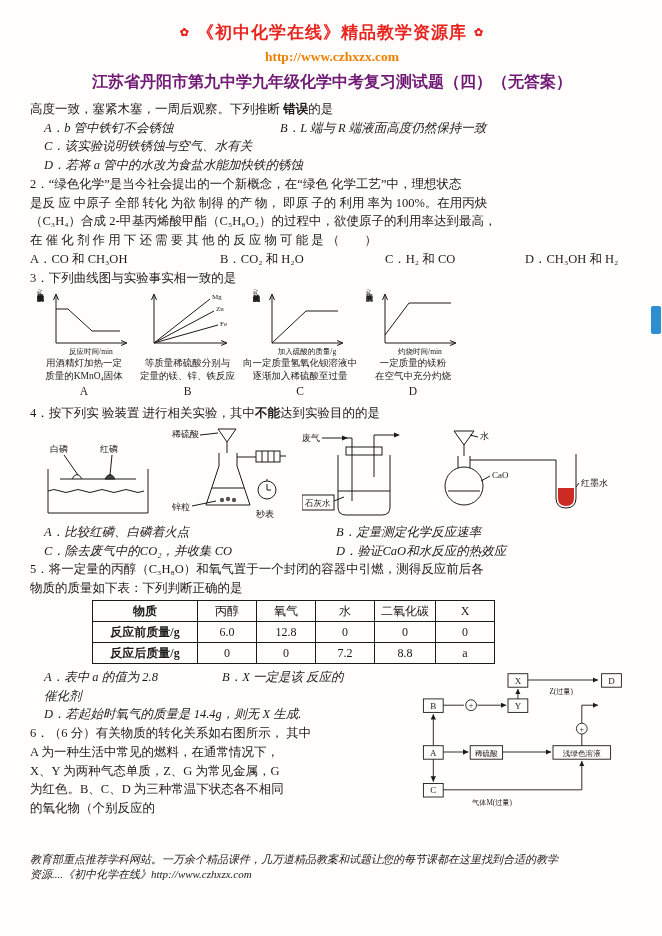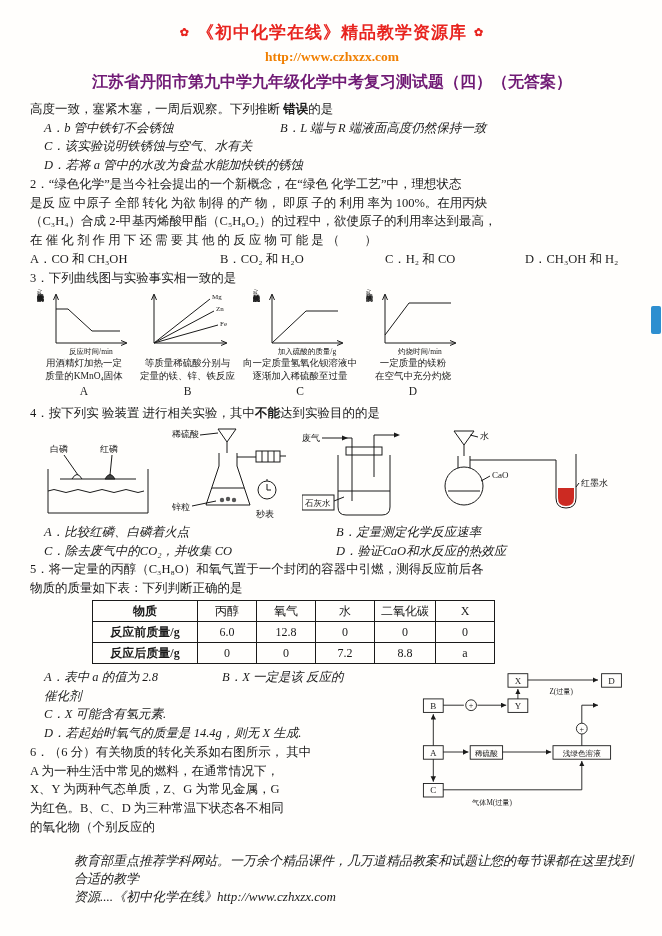--- a/index.html
+++ b/index.html
@@ -37,21 +37,21 @@
   
   .g4row{display:flex;gap:14px;align-items:flex-end;margin:3px 0 2px 8px;}
   
   table.q5t{border-collapse:collapse;margin:2px 0 4px 62px;font-size:12px;}
   table.q5t td{border:1px solid #1a1a1a;text-align:center;padding:1px 6px;min-width:46px;height:18px;}
   table.q5t td.c0{min-width:92px;font-weight:bold;}
   
   .twocol{display:flex;align-items:flex-start;}
   .leftcol{width:388px;}
   .rightcol{width:216px;margin-left:0;}
-  .footer{font-size:13px;font-style:italic;line-height:1.4;margin-top:10px;margin-left:44px;}
+  .footer{font-size:11px;font-style:italic;line-height:1.4;margin-top:10px;}
   .footer .url{font-style:italic;}
   .scroll-thumb{position:absolute;right:1px;top:306px;width:10px;height:28px;background:#2e8fd0;border-radius:2px;}
 </style>
 </head>
 <body>
 
 <div class="page">
 
   <div class="banner">
     <div class="banner-title">
@@ -273,21 +273,20 @@
     </table>
   </div>
 
   <div class="twocol">
     <div class="leftcol">
       <div class="row opt-indent">
         <span class="w170">A．表中 a 的值为 2.8</span>
         <span>B．X 一定是该 反应的</span>
       </div>
       <p class="ln-t opt-indent">催化剂</p>
-      <p class="ln-t opt-indent">C．X 可能含有氢元素.</p>
       <p class="ln-t opt-indent">D．若起始时氧气的质量是 14.4g，则无 X 生成.</p>
       <p class="ln-t">6．（6 分）有关物质的转化关系如右图所示， 其中</p>
       <p class="ln-t">A 为一种生活中常见的燃料，在通常情况下，</p>
       <p class="ln-t">X、Y 为两种气态单质，Z、G 为常见金属，G</p>
       <p class="ln-t">为红色。B、C、D 为三种常温下状态各不相同</p>
       <p class="ln-t">的氧化物（个别反应的</p>
     </div>
 
     <div class="rightcol">
       <svg width="216" height="168" viewBox="0 0 240 186">

